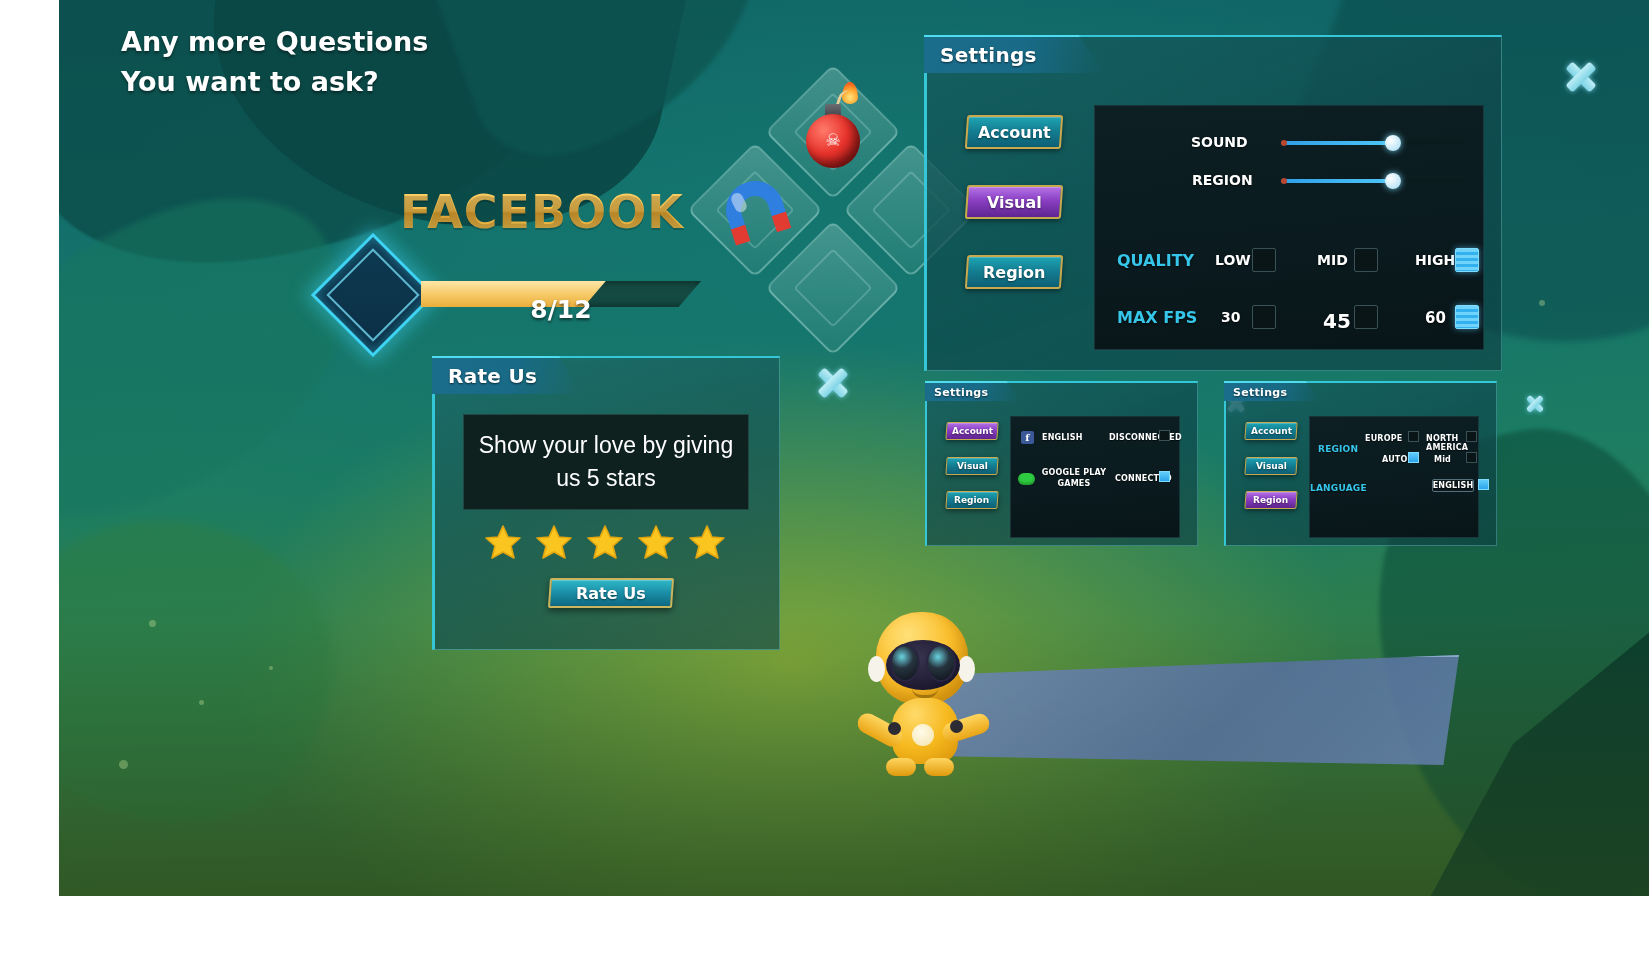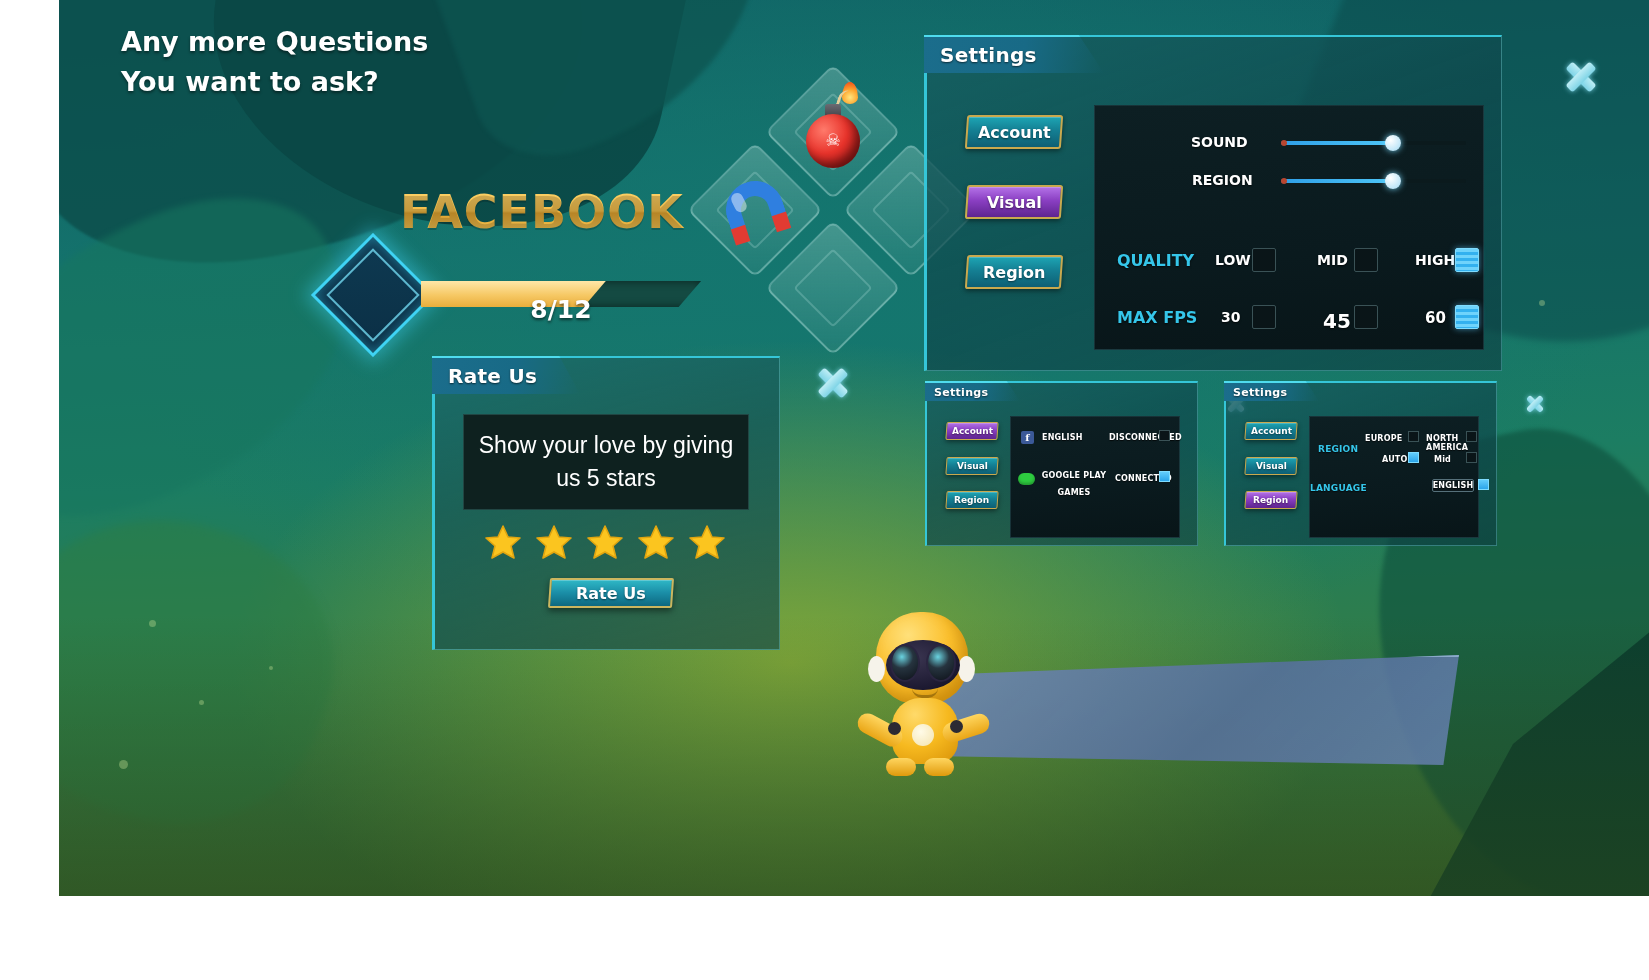--- a/index.html
+++ b/index.html
@@ -583,21 +583,21 @@
     </div>
 
     <div class="content-box" style="left:85px; top:35px; width:170px; height:122px;">
 
       <div style="position:absolute; left:10px; top:14px; width:13px; height:13px; background:#3b5998; border-radius:2px; color:#fff; font-size:10px; font-weight:bold; text-align:center; line-height:13px; font-family:'DejaVu Serif',serif;">f</div>
       <div class="tiny-white" style="position:absolute; left:31px; top:16px;">ENGLISH</div>
       <div class="tiny-white" style="position:absolute; left:98px; top:16px;">DISCONNECTED</div>
       <div class="cbx-sm" style="left:148px; top:13px;"></div>
 
       <div style="position:absolute; left:7px; top:56px; width:17px; height:12px; background:#2ecc40; border-radius:6px; box-shadow: inset 0 -2px 3px rgba(0,0,0,.25);"></div>
-      <div class="tiny-white" style="position:absolute; left:30px; top:50px; width:66px; text-align:center; line-height:17px;">GOOGLE PLAY GAMES</div>
+      <div class="tiny-white" style="position:absolute; left:30px; top:50px; width:66px; text-align:center; line-height:11px;">GOOGLE PLAY GAMES</div>
       <div class="tiny-white" style="position:absolute; left:104px; top:57px;">CONNECTED</div>
       <div class="cbx-sm on" style="left:148px; top:54px;"></div>
     </div>
   </div>
 
   <div class="panel small-panel" style="left:1165px; top:381px; width:273px; height:165px;">
     <div class="panel-frame"></div>
     <div class="panel-tab">
       <div class="panel-title">Settings</div>
     </div>

